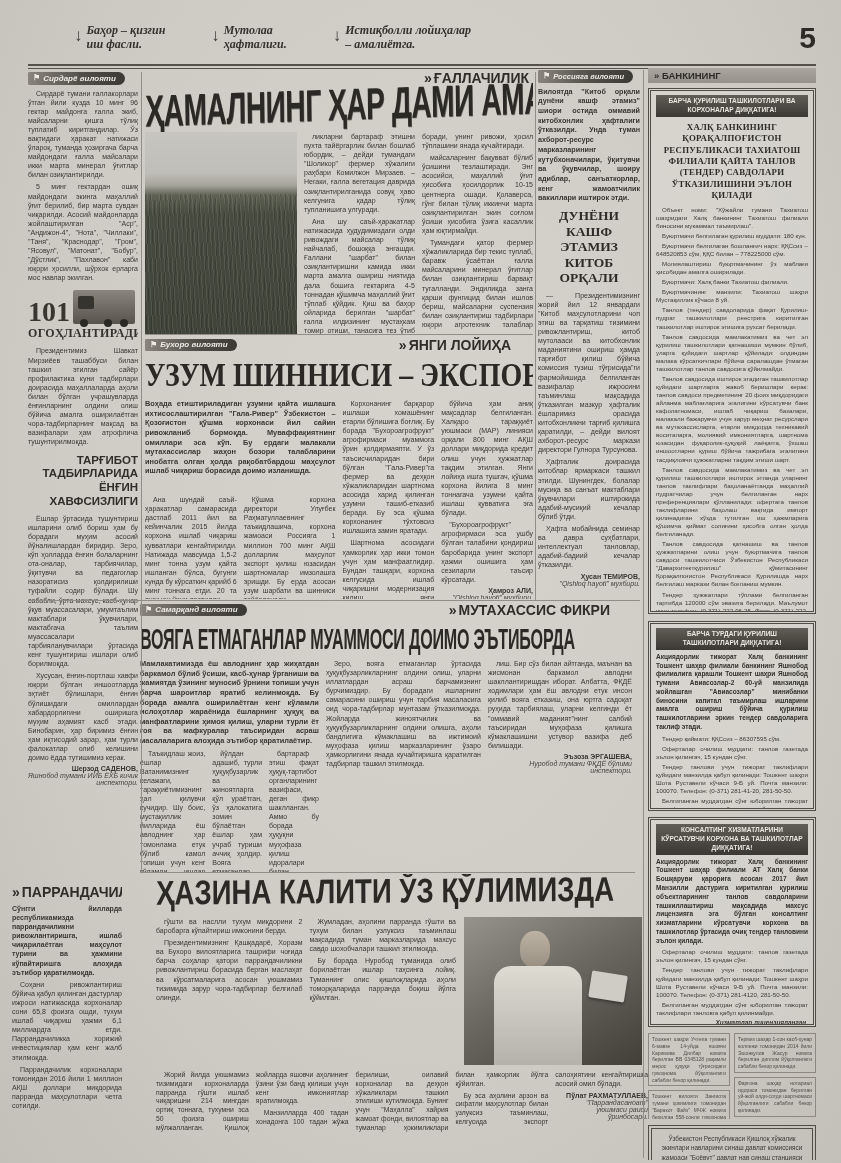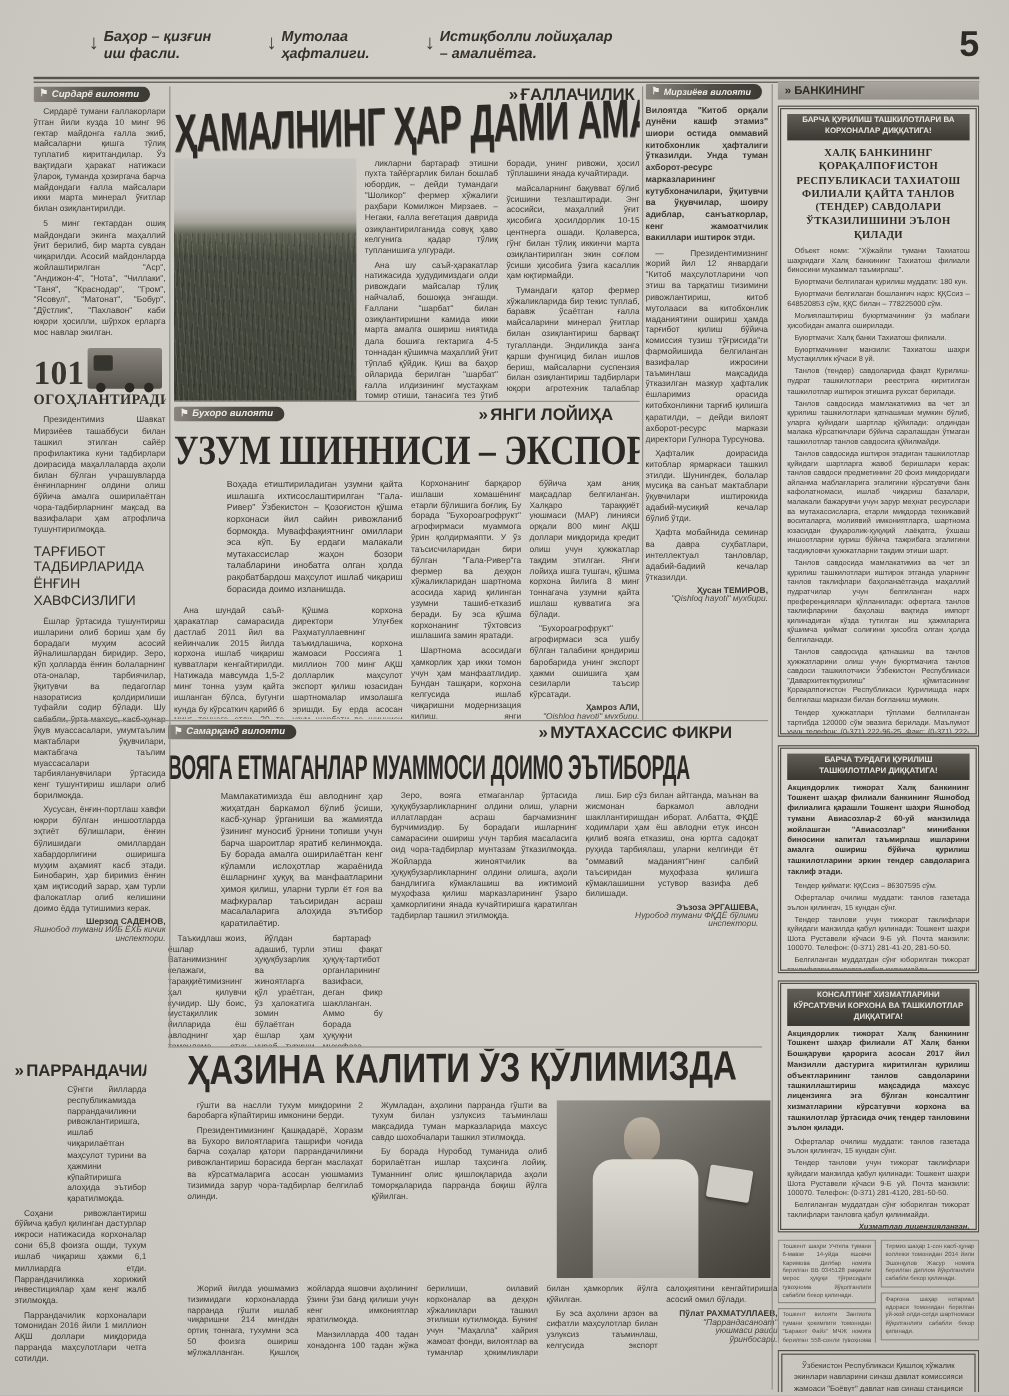--- a/index.html
+++ b/index.html
@@ -6,48 +6,48 @@
   .page{position:relative;width:841px;height:1163px;margin:0 auto;overflow:hidden;
         background:radial-gradient(ellipse at 50% 40%, #d6d3cd 0%, #cfccc6 60%, #c3c0ba 100%);
         font-family:"Liberation Sans",sans-serif;color:#3a3733;}
   
   .mast{position:absolute;left:28px;top:14px;width:788px;height:48px;display:flex;align-items:center;}
   .mast-left{width:180px;}
   .mast-title{font-family:"Liberation Serif",serif;font-weight:700;font-size:23px;color:#2d2b27;letter-spacing:.5px;white-space:nowrap;}
   .mast-date{font-size:7.5px;border-top:2px solid #4a4843;border-bottom:1px solid #6a6761;margin-top:2px;padding:2px 0;white-space:nowrap;color:#44423d;}
   .teaser{display:flex;gap:4px;margin-left:46px;align-items:flex-start;}
   .tarrow{font-family:"Liberation Serif",serif;font-weight:700;font-size:17px;line-height:1;margin-top:3px;color:#3a3834;}
-  .teaser-text{font-family:Liberation Sans, sans-serif;font-style:italic;font-weight:700;font-size:12px;line-height:1.15;color:#33312d;}
+  .teaser-text{font-family:Liberation Serif, serif;font-style:italic;font-weight:700;font-size:12px;line-height:1.15;color:#33312d;}
   .pagenum{margin-left:auto;font-size:30px;font-weight:700;color:#2d2b27;}
   .hrule{position:absolute;left:28px;top:64px;width:788px;height:2px;border-top:2px solid #55524c;border-bottom:1px solid #55524c;}
   .vrule{position:absolute;width:1px;background:#918e87;}
   .hsep{position:absolute;height:1px;background:#918e87;}
   
   .badge{display:inline-flex;align-items:center;gap:3px;background:linear-gradient(95deg,#8a867e,#514e48 55%,#3b3934);
          color:#edebe5;font-size:8px;font-weight:700;font-style:italic;padding:1.5px 9px 2px 5px;border-radius:2px 9px 9px 2px;white-space:nowrap;}
   .flag{font-style:normal;font-size:8px;line-height:1;}
   .rubric{font-size:14px;font-weight:700;color:#2f2d29;white-space:nowrap;}
   .rubric .arr{margin-right:2px;}
   .body p{margin:0 0 3px;text-align:justify;text-indent:8px;line-height:1.3;}
   .body{font-size:7px;color:#3a3733;}
   .byline{text-align:right;font-size:7px;font-weight:700;margin-top:3px;break-inside:avoid;}
   .byline em{display:block;font-weight:400;font-style:italic;color:#45433e;}
-  .lead-bold p{font-weight:400;text-indent:0;margin-left:44px;}
+  .lead-bold p{font-weight:700;text-indent:0;}
   
   .leftcol{position:absolute;left:28px;top:72px;width:110px;height:806px;overflow:hidden;}
   .leftcol2{position:absolute;left:12px;top:884px;width:110px;height:276px;overflow:hidden;}
   .leftcol .badge{margin-bottom:4px;}
   .s101{margin-top:8px;}
   .s101-head{display:flex;align-items:flex-end;gap:3px;}
   .num101{font-family:"Liberation Serif",serif;font-size:28px;font-weight:700;line-height:.9;color:#38362f;}
   .truck{width:62px;height:34px;position:relative;background:linear-gradient(#8a867e,#57544d);border-radius:2px;}
   .truck::before{content:"";position:absolute;left:5px;top:6px;width:16px;height:13px;background:#36342f;border-radius:2px;}
   .truck::after{content:"";position:absolute;bottom:-3px;left:7px;width:8px;height:8px;border-radius:50%;background:#2b2925;box-shadow:24px 0 0 #2b2925,40px 0 0 #2b2925;}
   .s101-sub{font-family:"Liberation Serif",serif;font-weight:700;font-size:12px;letter-spacing:.3px;margin:2px 0 5px;color:#34322d;}
-  .midhead{font-size:11.5px;font-weight:400;text-align:left;line-height:1.2;margin:7px 0 5px;color:#302e2a;}
+  .midhead{font-size:11.5px;font-weight:700;text-align:right;line-height:1.2;margin:7px 0 5px;color:#302e2a;}
   
   .art-gall{position:absolute;left:145px;top:70px;width:388px;height:264px;overflow:hidden;}
   .rubric-right{text-align:right;padding-right:4px;}
   .hl-wrap{height:46px;overflow:visible;}
   .hl-main{font-size:33px;font-weight:800;white-space:nowrap;color:#2b2925;display:inline-block;
            transform:scale(.85,1.35) rotate(-1.2deg);transform-origin:left top;letter-spacing:-.5px;
            text-shadow:.6px .6px 0 rgba(43,41,37,.55);}
   .gall-row{display:flex;gap:7px;height:205px;}
   .photo-wheat{width:152px;height:205px;flex:none;position:relative;overflow:hidden;
      background:linear-gradient(180deg,#c7c5c0 0%,#c0beb8 20%,#a5a49b 26%,#5d6052 31%,#484c40 40%,#3f4338 100%);}
@@ -198,23 +198,24 @@
             <p>Тумандаги қатор фермер хўжаликларида бир текис туплаб, баравж ўсаётган ғалла майсаларини минерал ўғитлар билан озиқлантириш барвақт тугалланди. Эндиликда занга қарши фунгицид билан ишлов бериш, майсаларни суспензия билан озиқлантириш тадбирлари юқори агротехник талаблар даражасида амалга оширилмоқда.</p>
           </div>
 
       </div>
     </div>
   </section>
 
   <aside class="col-qash body">
     <div class="badge" style="font-size:7.5px;">
       <span class="flag">⚑</span>
-      <span>Мирзиёев вилояти</span>
+      <span>Россияга вилояти</span>
     </div>
     <div class="qash-intro">Вилоятда "Китоб орқали дунёни кашф этамиз" шиори остида оммавий китобхонлик ҳафталиги ўтказилди. Унда туман ахборот-ресурс марказларининг кутубхоначилари, ўқитувчи ва ўқувчилар, шоиру адиблар, санъаткорлар, кенг жамоатчилик вакиллари иштирок этди.</div>
+    <h2 class="hl-kitob">ДУНЁНИ КАШФ ЭТАМИЗ КИТОБ ОРҚАЛИ</h2>
     <div>
         <p>— Президентимизнинг жорий йил 12 январдаги "Китоб маҳсулотларини чоп этиш ва тарқатиш тизимини ривожлантириш, китоб мутолааси ва китобхонлик маданиятини ошириш ҳамда тарғибот қилиш бўйича комиссия тузиш тўғрисида"ги фармойишида белгиланган вазифалар ижросини таъминлаш мақсадида ўтказилган мазкур ҳафталик ёшларимиз орасида китобхонликни тарғиб қилишга қаратилди, – дейди вилоят ахборот-ресурс маркази директори Гулнора Турсунова.</p>
         <p>Ҳафталик доирасида китоблар ярмаркаси ташкил этилди. Шунингдек, болалар мусиқа ва санъат мактаблари ўқувчилари иштирокида адабий-мусиқий кечалар бўлиб ўтди.</p>
         <p>Ҳафта мобайнида семинар ва давра суҳбатлари, интеллектуал танловлар, адабий-бадиий кечалар ўтказилди.</p>
       </div>
     <div class="byline">
       <span>Ҳусан ТЕМИРОВ,</span>
       <em>"Qishloq hayoti" мухбири.</em>
     </div>
   </aside>

